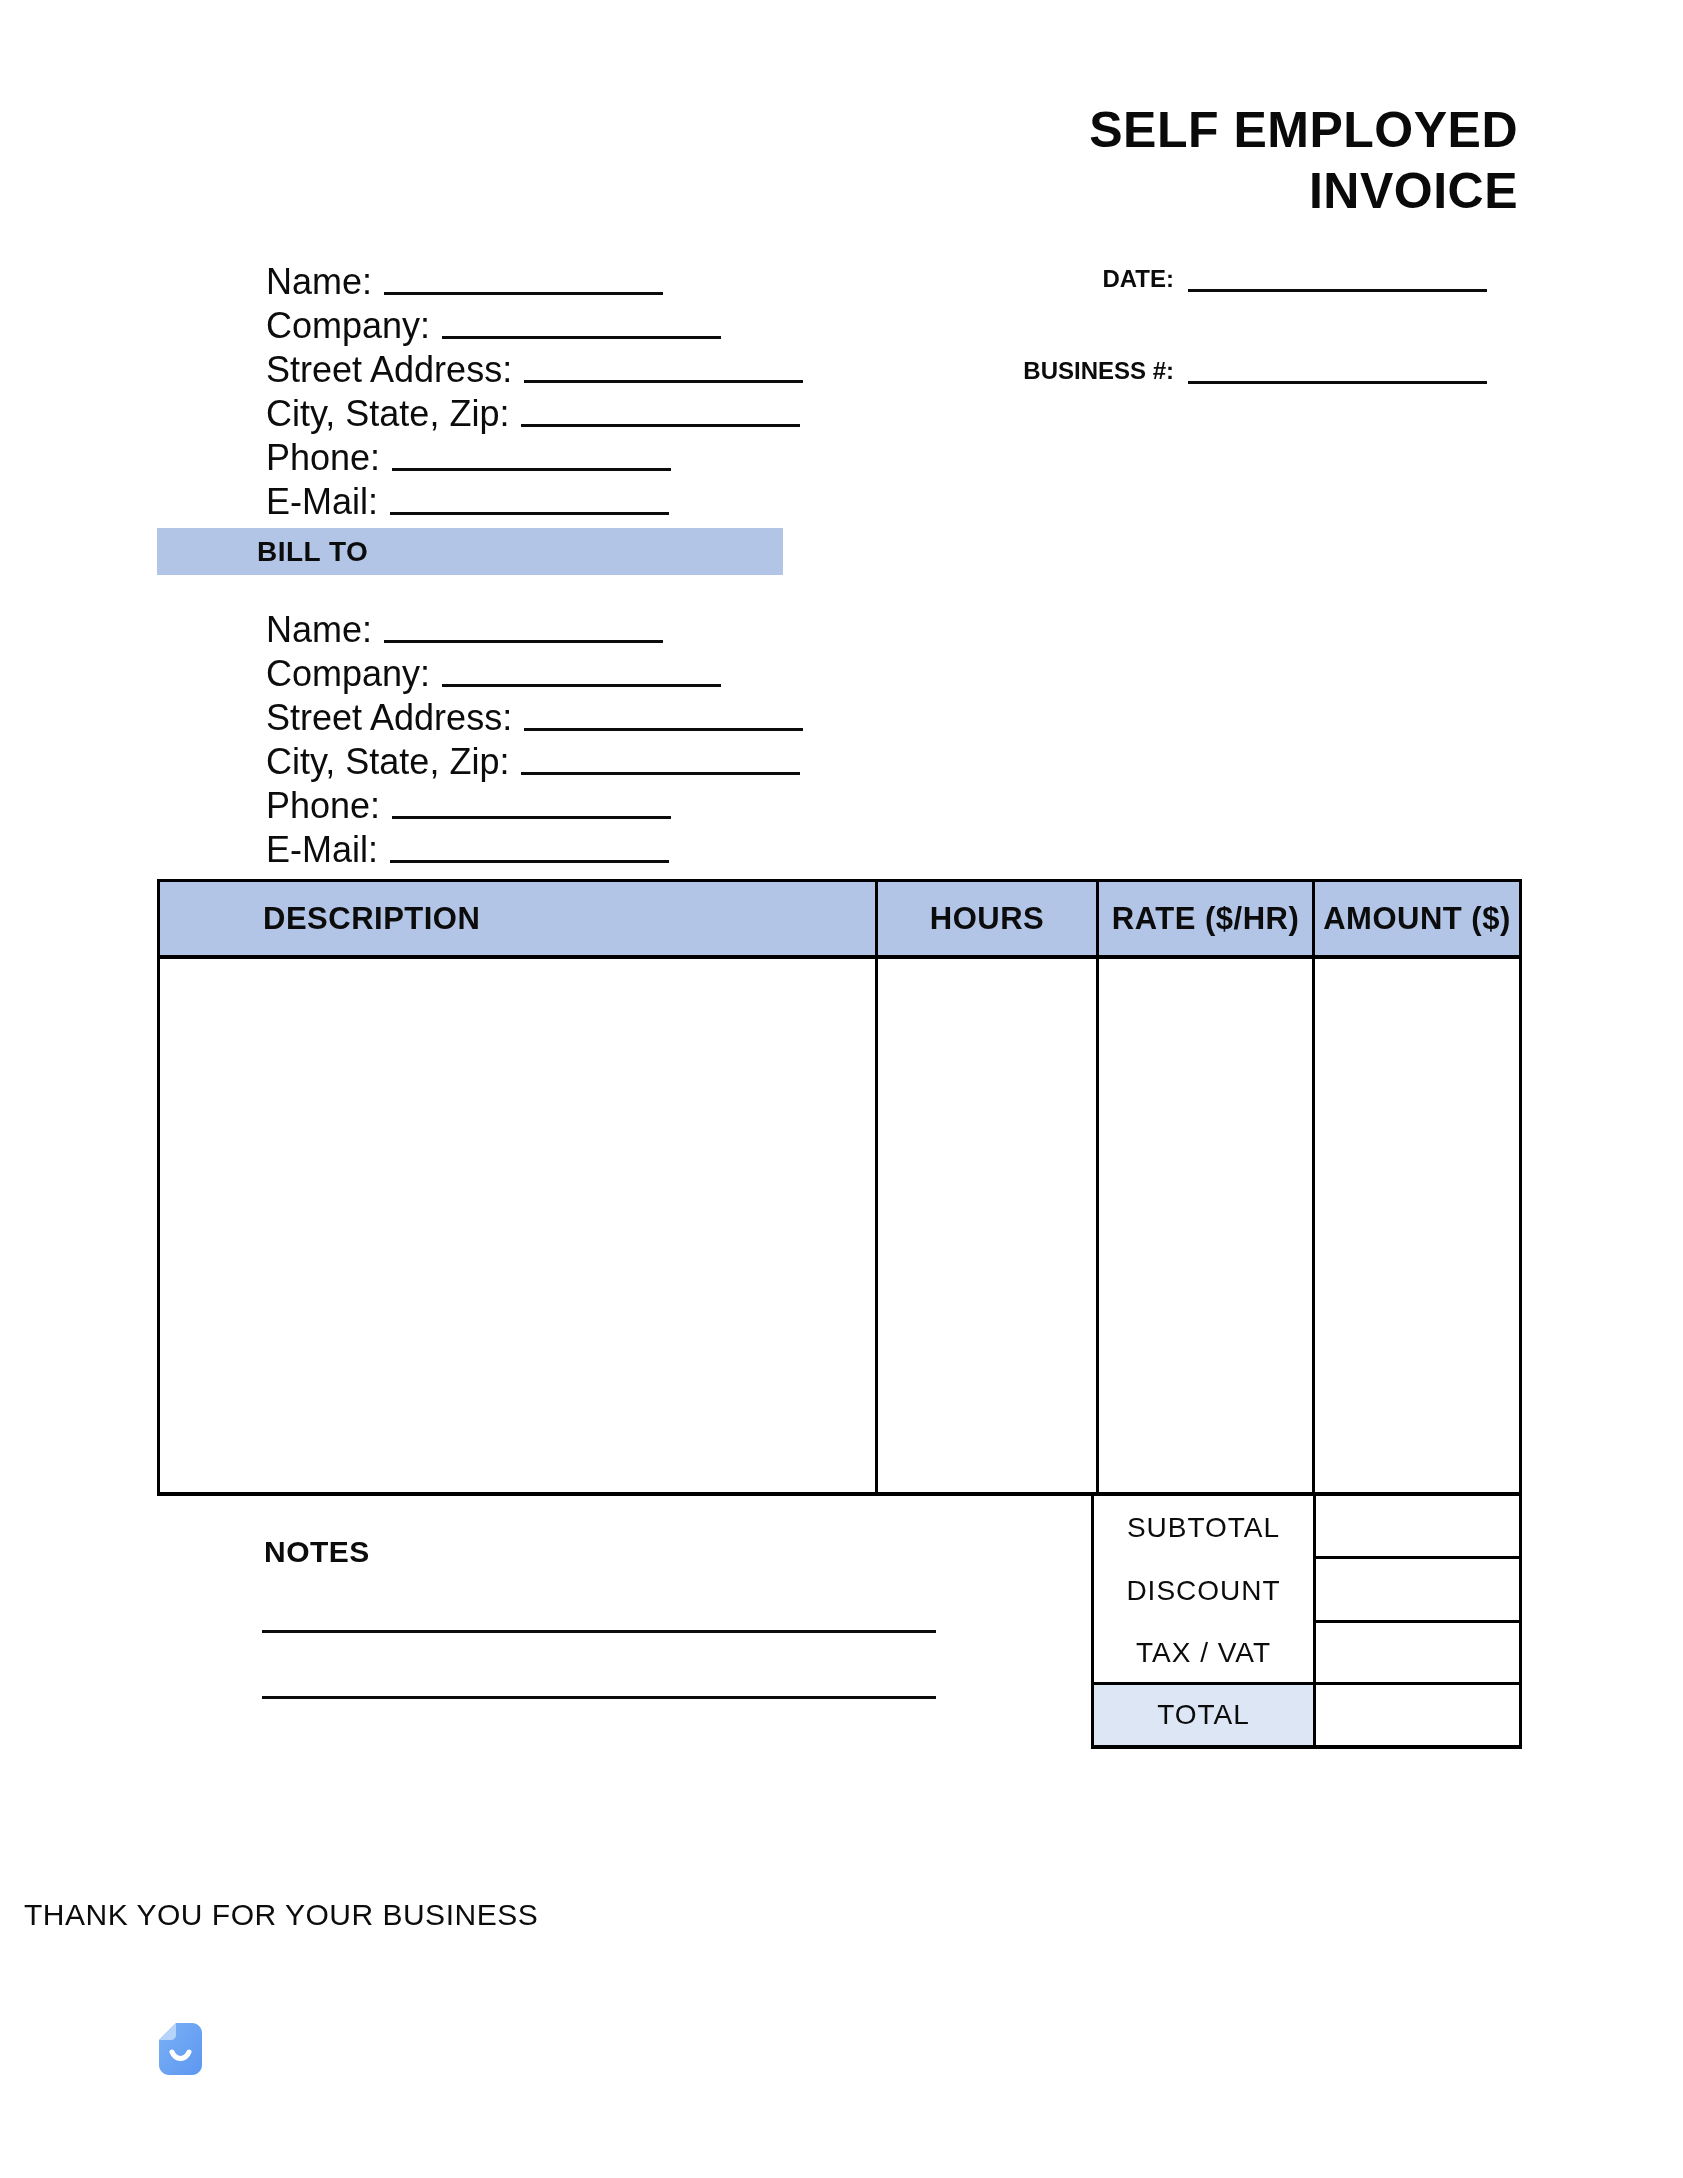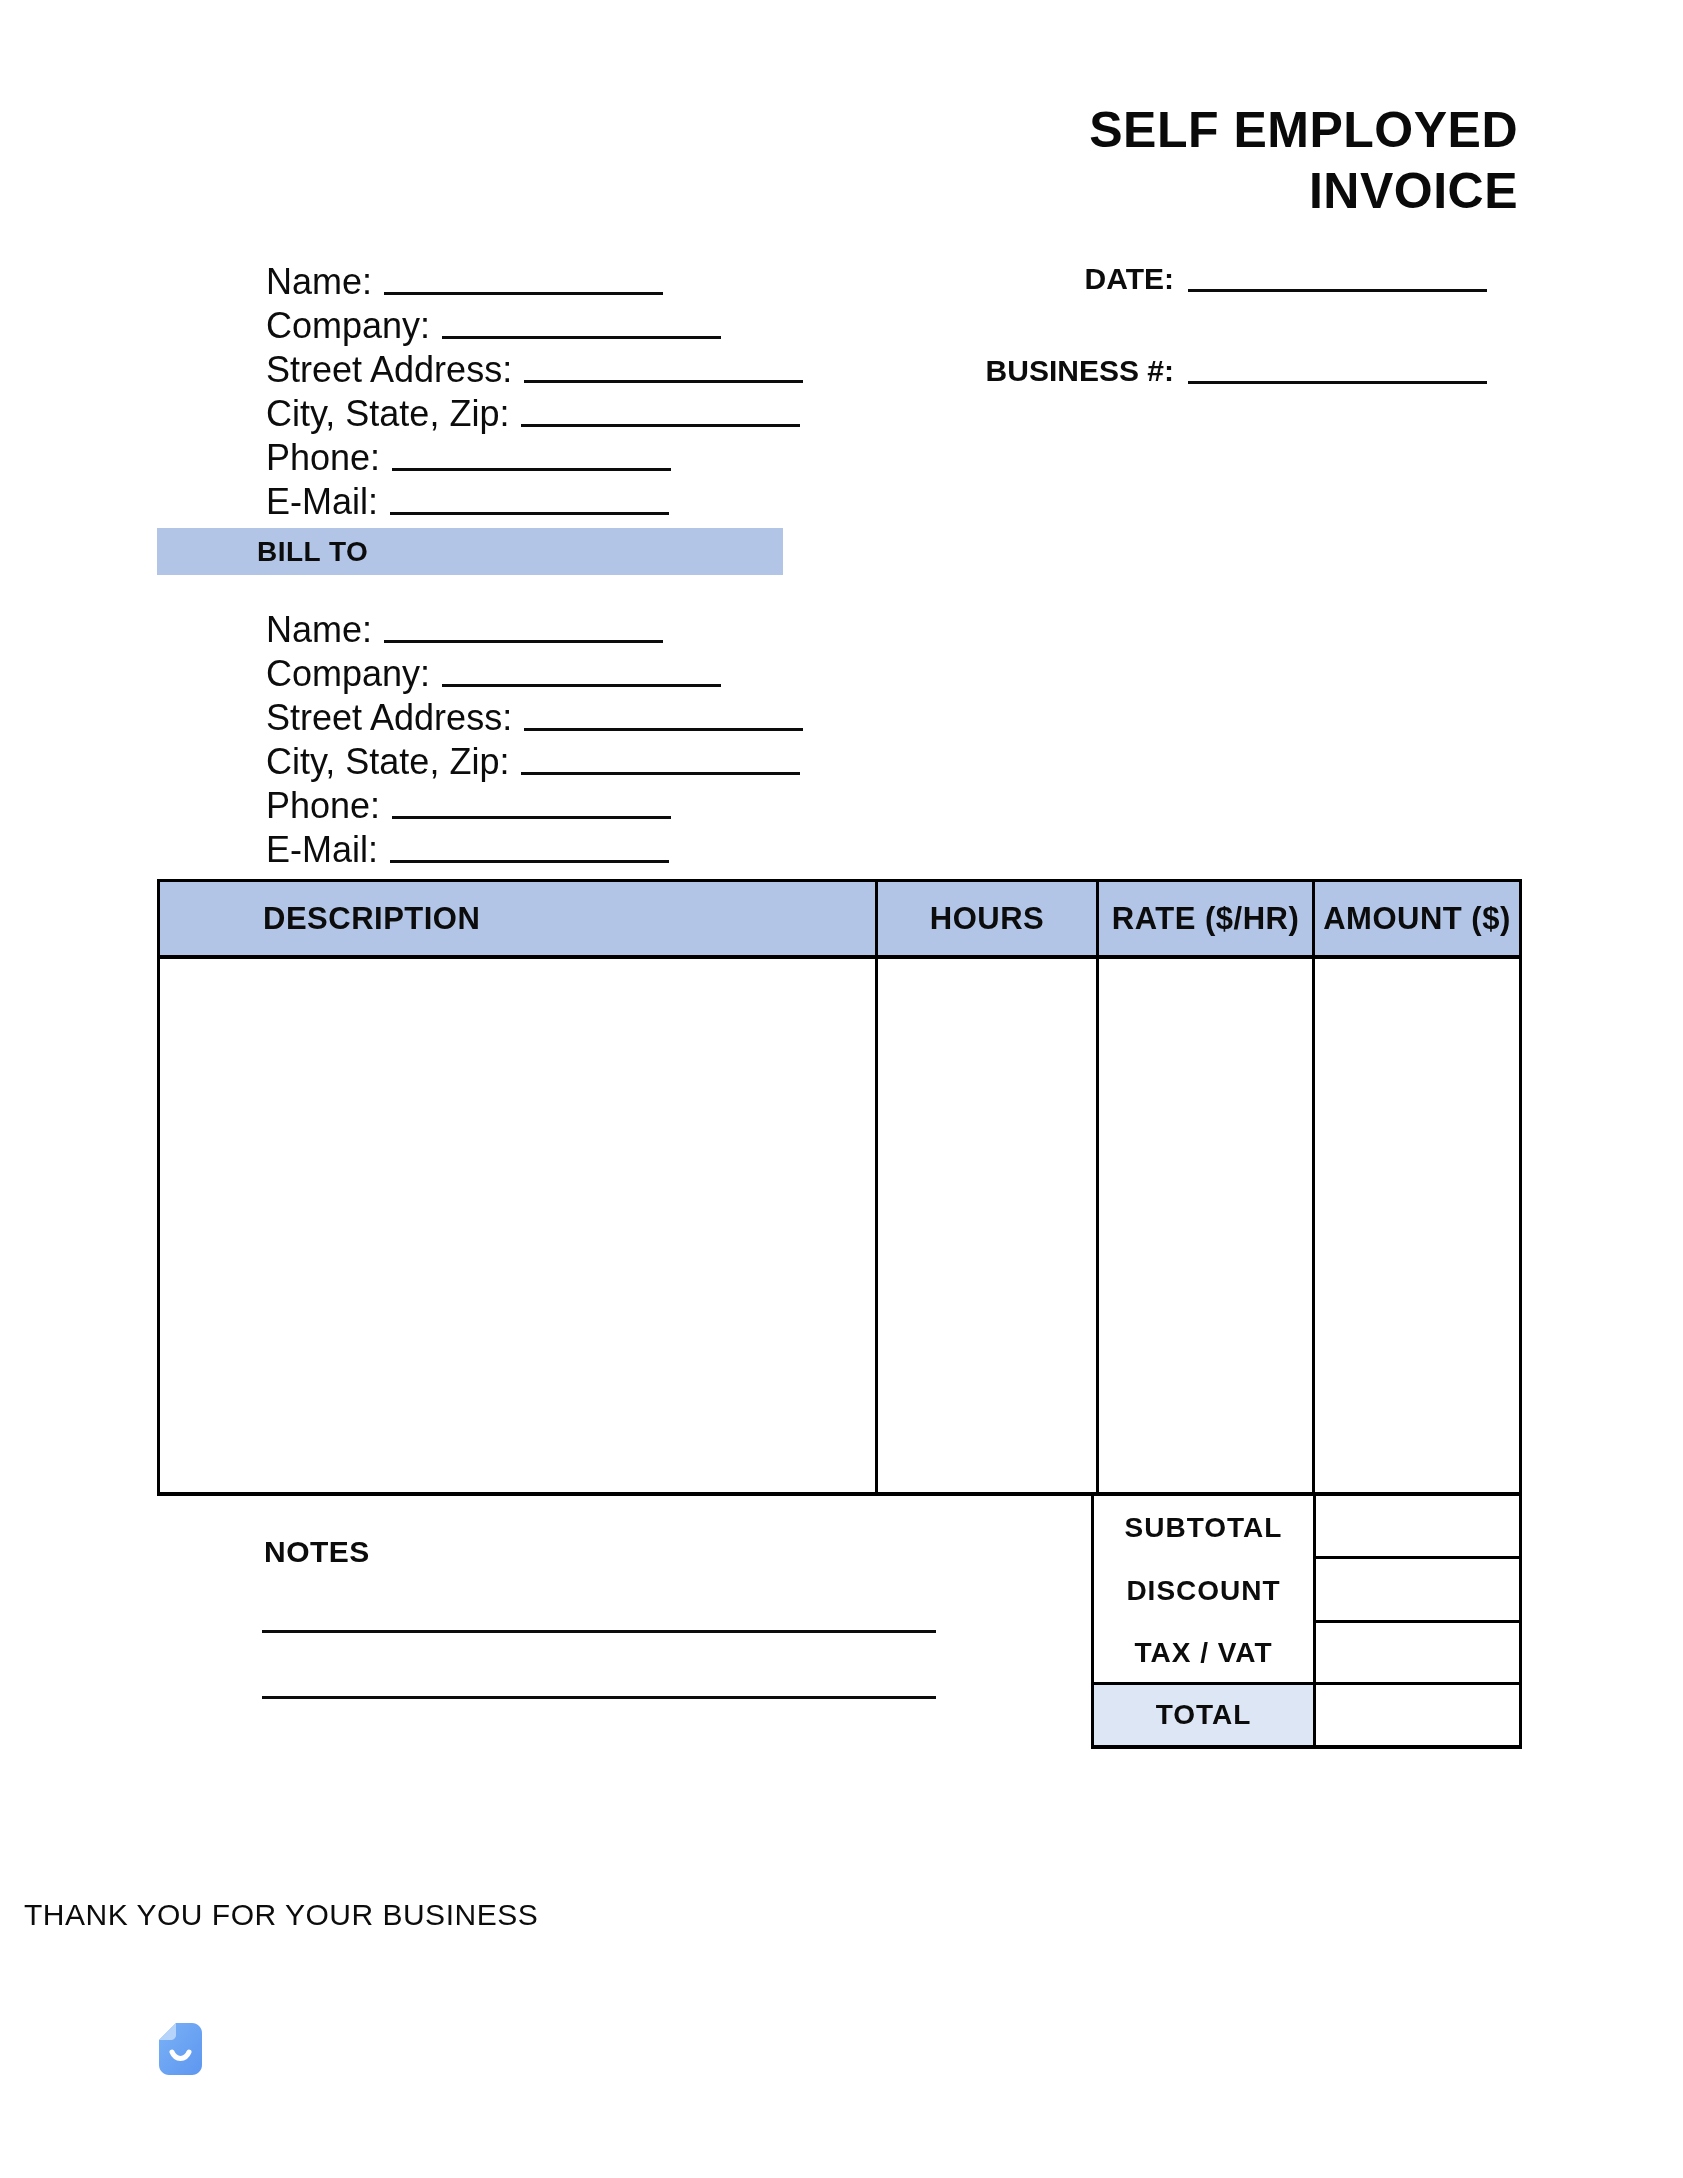--- a/index.html
+++ b/index.html
@@ -27,21 +27,21 @@
     text-align:right;font-weight:700;font-size:50px;line-height:61px;
     letter-spacing:0.5px;color:#0a0a0a;
   }
   
   .meta-row{
     position:absolute;right:197px;height:44px;
     display:flex;align-items:flex-end;gap:14px;
   }
   .meta-row.date{top:253px;}
   .meta-row.invoice{top:345px;}
-  .meta-label{font-weight:700;font-size:30px;line-height:36px;margin-top:16px;}
+  .meta-label{font-weight:700;font-size:24px;line-height:36px;margin-top:16px;}
   .meta-line{width:299px;border-bottom:3px solid var(--ink);margin-bottom:5px;}
   
   .section-bar{
     position:absolute;left:157px;width:626px;height:47px;
     background:var(--section-header-bg);
   }
   .section-bar .bar-label{
     display:block;padding-left:100px;line-height:47px;
     font-weight:700;font-size:28px;letter-spacing:0.5px;
   }
@@ -81,21 +81,21 @@
   .totals{
     position:absolute;left:934px;top:617px;width:431px;
     display:grid;grid-template-columns:219px 1fr;
     grid-template-rows:63px 64px 62px 60px;
     border-left:3px solid var(--border);border-right:3px solid var(--border);
     border-bottom:4px solid var(--border);
     background:#ffffff;
   }
   .t-label{
     display:flex;align-items:center;justify-content:center;
-    font-weight:700;font-size:28px;letter-spacing:1px;
+    font-weight:400;font-size:28px;letter-spacing:1px;
   }
   .t-val{border-left:3px solid var(--border);}
   .t-val.r1,.t-val.r2{border-bottom:3px solid var(--border);}
   .t-label.r3,.t-val.r3{border-bottom:3px solid var(--border);}
   .t-label.r4{background:var(--total-row-bg);}
   
   .notes-label{
     position:absolute;left:264px;top:1535px;
     font-weight:700;font-size:30px;letter-spacing:0.5px;
   }

